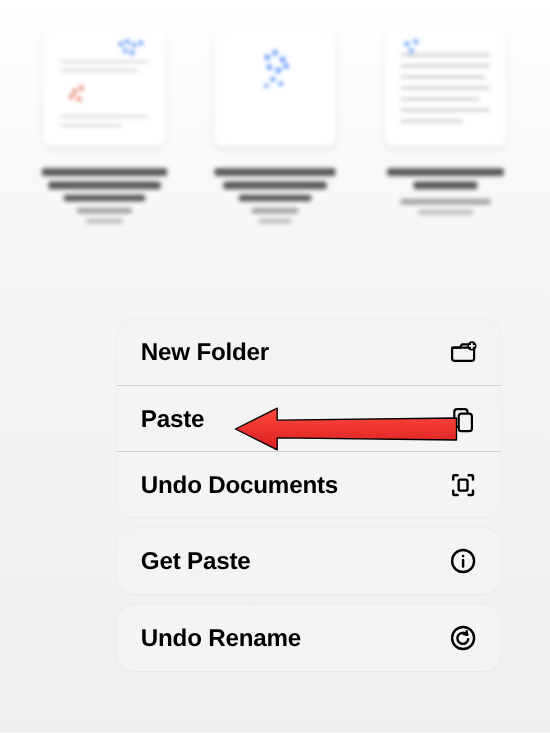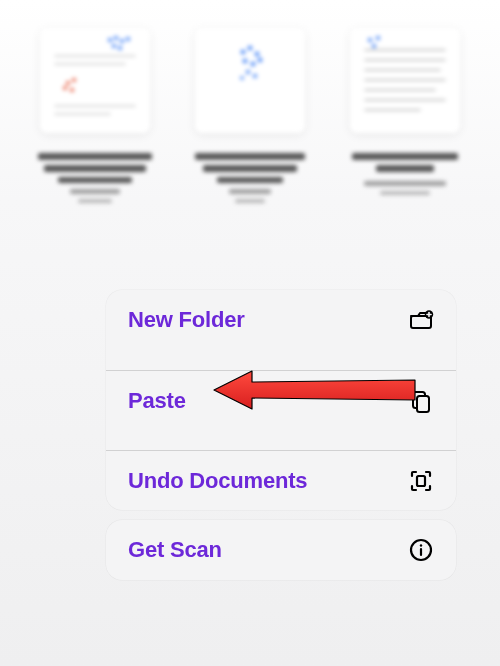--- a/index.html
+++ b/index.html
@@ -58,26 +58,25 @@
     .menu-item {
       display: flex;
       align-items: center;
       justify-content: space-between;
       height: 60px;
       padding: 0 22px 0 22px;
       position: relative;
     }
     .menu-item + .menu-item {
       border-top: 1px solid rgba(0,0,0,0.14);
-      margin-top: 20px;
     }
     .menu-item-label {
       font-size: 22px;
       font-weight: 600;
-      color: #6d28d9;
+      color: #000000;
       letter-spacing: -0.2px;
     }
     .menu-icon {
       width: 26px;
       height: 26px;
       display: flex;
       align-items: center;
       justify-content: center;
       flex-shrink: 0;
     }
@@ -233,31 +232,43 @@
           <path d="M22 18 v3 a1 1 0 0 1 -1 1 h-3"></path>
           <path d="M8 22 h-3 a1 1 0 0 1 -1 -1 v-3"></path>
           <rect x="9" y="8" width="8" height="10" rx="1.5"></rect>
         </svg>
       </span>
     </div>
   </div>
 
   <div class="menu-group">
     <div class="menu-item">
-      <span class="menu-item-label">Get Scan</span>
+      <span class="menu-item-label">Get Paste</span>
       <span class="menu-icon">
         <svg viewBox="0 0 26 26" fill="none" stroke="#000" stroke-width="2.2" stroke-linecap="round" stroke-linejoin="round">
           <circle cx="13" cy="13" r="10"></circle>
           <circle cx="13" cy="8.5" r="1.2" fill="#000" stroke="none"></circle>
           <line x1="13" y1="12" x2="13" y2="18"></line>
         </svg>
       </span>
     </div>
   </div>
 
+  <div class="menu-group">
+    <div class="menu-item">
+      <span class="menu-item-label">Undo Rename</span>
+      <span class="menu-icon">
+        <svg viewBox="0 0 26 26" fill="none" stroke="#000" stroke-width="2.2" stroke-linecap="round" stroke-linejoin="round">
+          <circle cx="13" cy="13" r="10"></circle>
+          <path d="M16.5 10 a5 5 0 1 0 1.2 4"></path>
+          <polyline points="13.5,9.5 16.8,10 16.2,6.8" fill="none"></polyline>
+        </svg>
+      </span>
+    </div>
+  </div>
 
 </div>
 
 <div class="arrow">
   <svg viewBox="0 0 210 44">
     <defs>
       <linearGradient id="arrowg" x1="0" y1="0" x2="0" y2="1">
         <stop offset="0" stop-color="#ff4a3e"></stop>
         <stop offset="1" stop-color="#d81f1f"></stop>
       </linearGradient>

